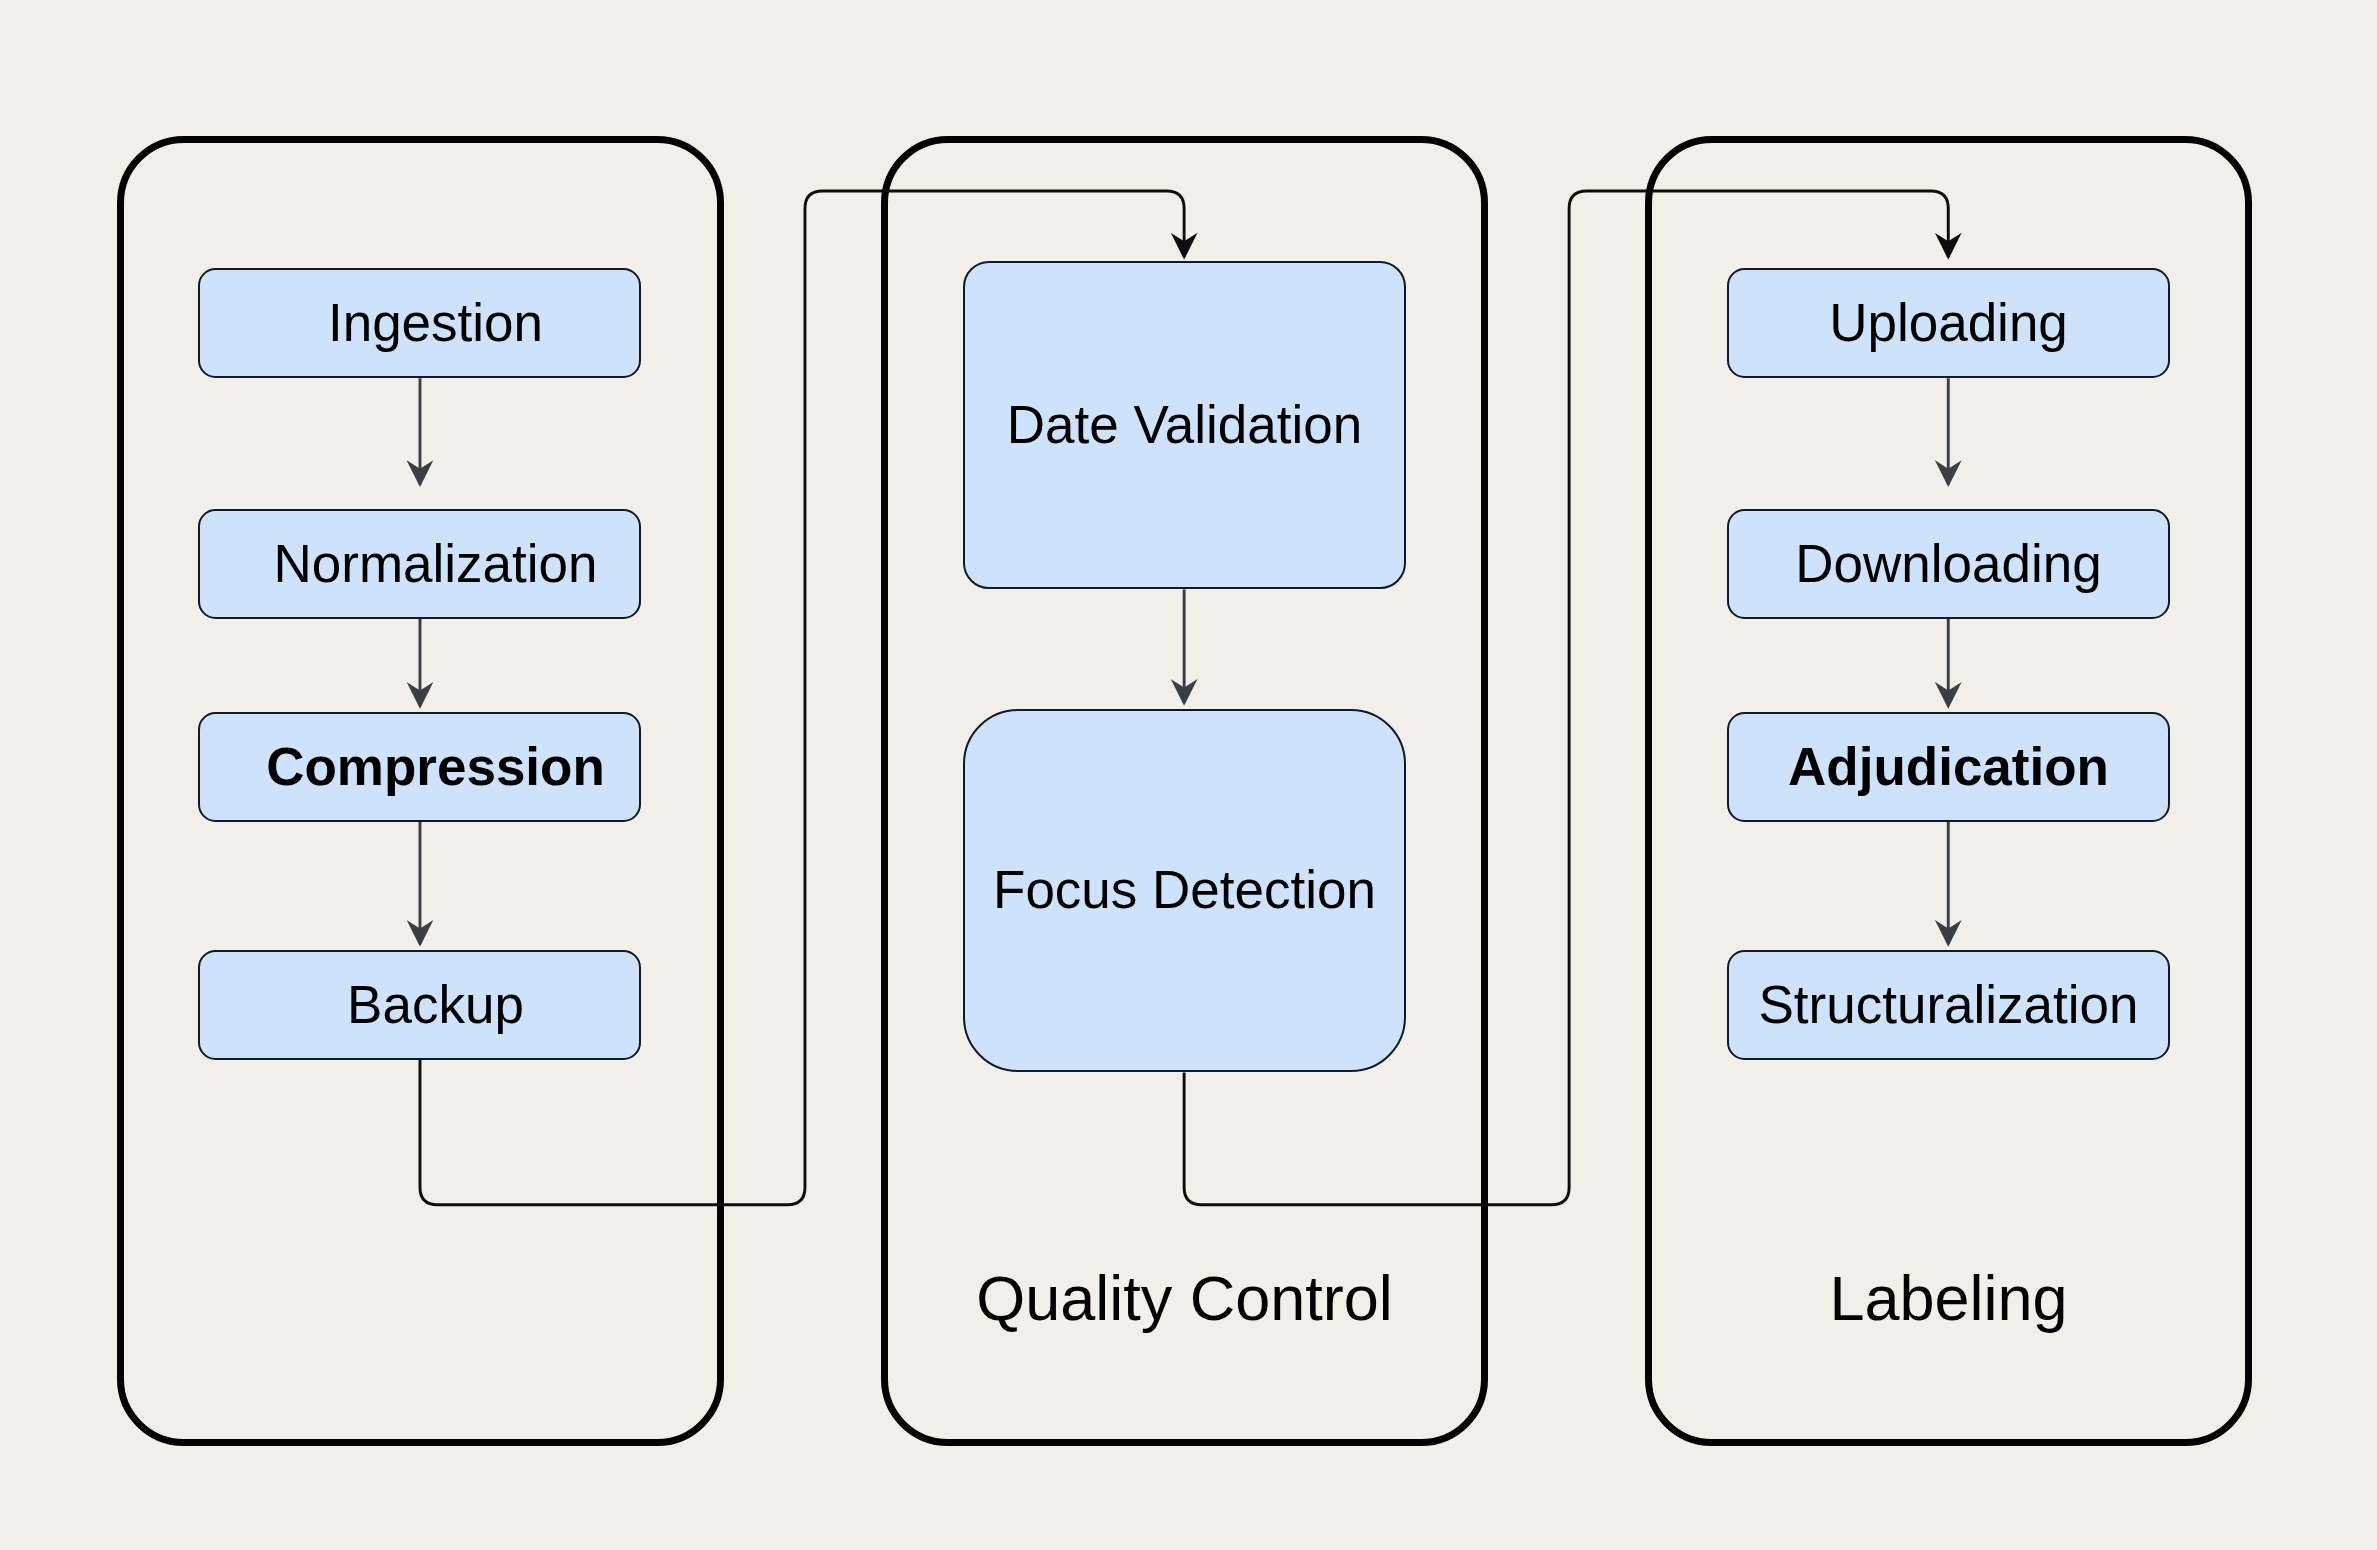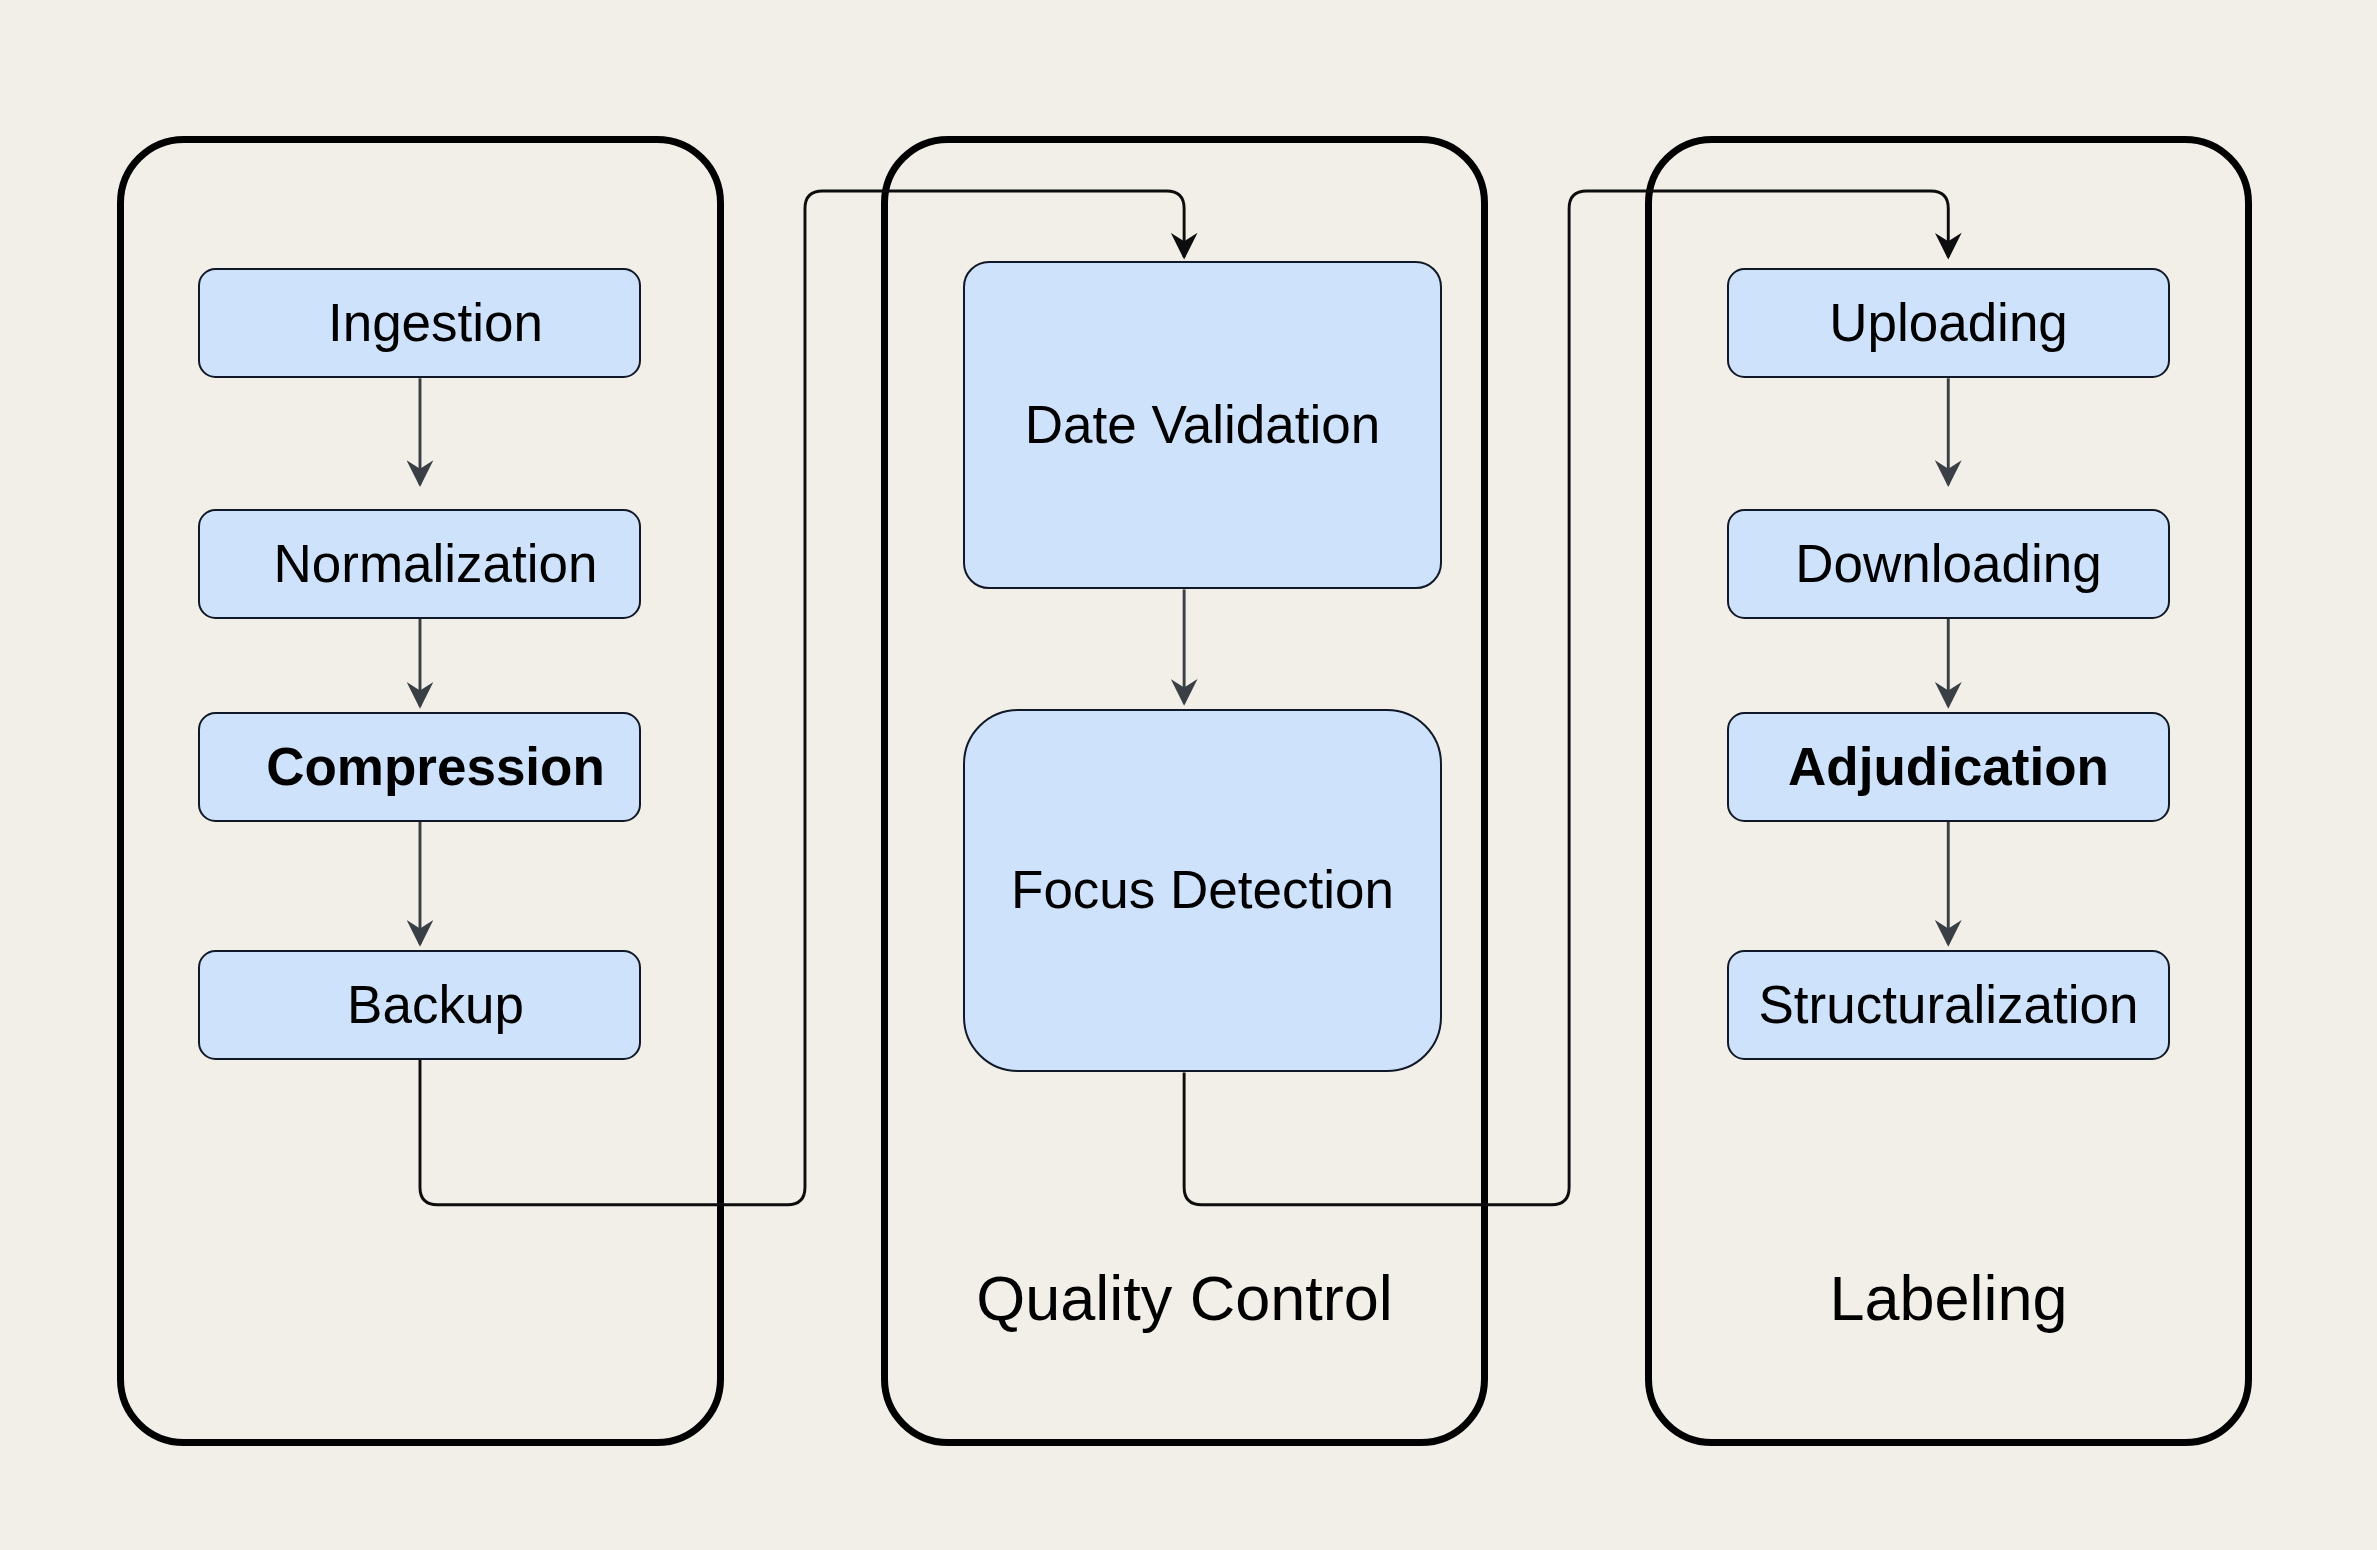--- a/index.html
+++ b/index.html
@@ -48,21 +48,21 @@
   }
   .col1 { left: 198px; padding-left: 32px; }
   .col3 { left: 1727px; }
   .row1 { top: 268px; }
   .row2 { top: 490px; margin-top: 19px; }
   .row3 { top: 712px; font-weight: bold; }
   .row4 { top: 950px; }
 
   .bignode {
     left: 963px;
-    width: 479px;
+    width: 443px;
   }
   .dv {
     top: 261px;
     height: 328px;
     border-radius: 26px;
   }
   .fd {
     top: 709px;
     height: 363px;
     border-radius: 55px;

